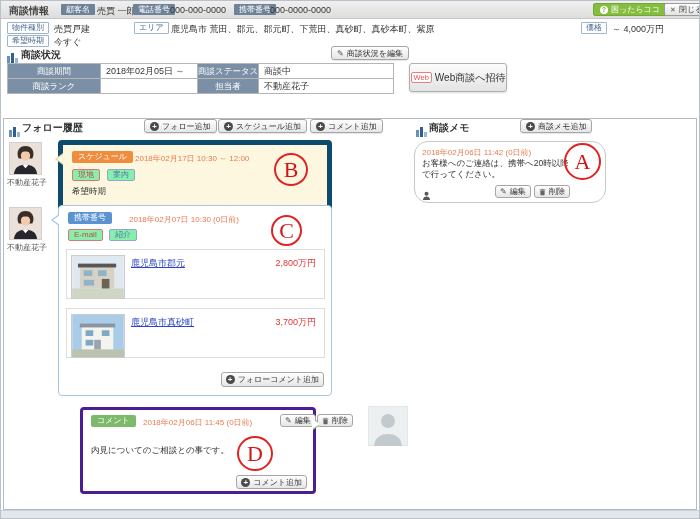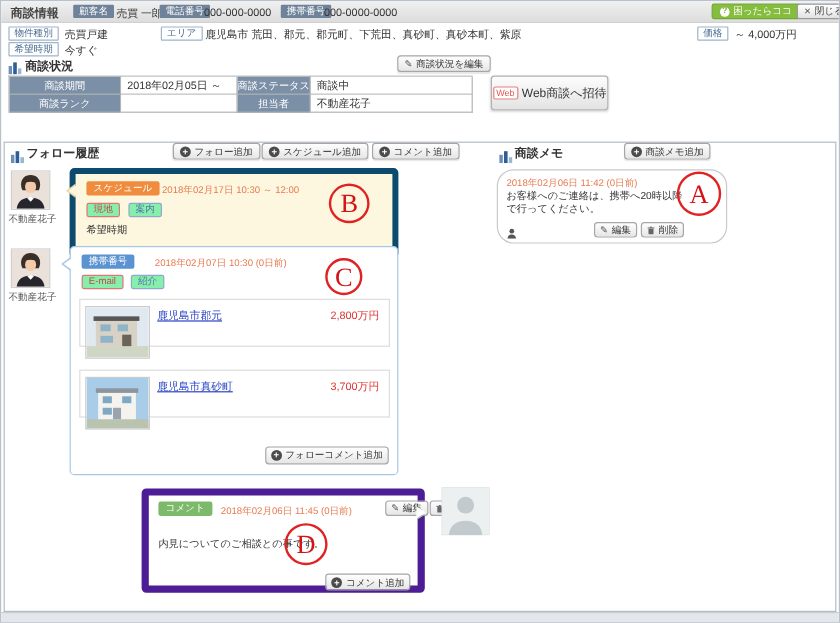--- a/index.html
+++ b/index.html
@@ -80,41 +80,41 @@
   .card-sched { left:57px; top:139px; width:274px; height:75px; background:#fdf7e0; border:5px solid #0c4a6e; }
   .card-sched::before { content:''; position:absolute; left:-8px; top:8px; border:6px solid transparent;
                         border-left:0; border-right:8px solid #ecd9a2; }
   .card-sched::after  { content:''; position:absolute; left:-6px; top:9px; border:5px solid transparent;
                         border-left:0; border-right:7px solid #fdf7e0; }
   .card-follow { left:57px; top:204px; width:274px; height:191px; background:#fff; border:1px solid #a9c7e5; }
   .card-follow::before { content:''; position:absolute; left:-8px; top:8px; border:6px solid transparent;
                          border-left:0; border-right:8px solid #a9c7e5; }
   .card-follow::after  { content:''; position:absolute; left:-6px; top:9px; border:5px solid transparent;
                          border-left:0; border-right:7px solid #fff; }
-  .card-comment { left:79px; top:406px; width:236px; height:87px; background:#fff; border:6px solid #4c1d95;margin-left:38px; }
+  .card-comment { left:79px; top:406px; width:236px; height:87px; background:#fff; border:3px solid #4c1d95; }
   .card-comment::before { content:''; position:absolute; right:-9px; top:8px; border:6px solid transparent;
                           border-right:0; border-left:9px solid #94c98c; }
   .card-comment::after  { content:''; position:absolute; right:-7px; top:9px; border:5px solid transparent;
                           border-right:0; border-left:8px solid #fff; }
   .card-memo { left:413px; top:140px; width:192px; height:62px; background:#fff;
                border:1px solid #c9c9c9; border-radius:14px; }
 
   .pill { position:absolute; height:12px; line-height:12px; border-radius:2px; color:#fff;
           font-size:8px; text-align:center; padding:0 6px; white-space:nowrap; }
   .pill-sched   { background:#ef8c3d; }
   .pill-follow  { background:#5b93d2; }
   .pill-comment { background:#7cb96a; }
   .tag { position:absolute; height:12px; line-height:10px; border-radius:2px; background:#86efac;
          font-size:8px; text-align:center; padding:0 5px; white-space:nowrap; }
   .tag-red  { border:1px solid #dd7777; color:#cc4444; }
   .tag-blue { border:1px solid #8fa8cc; color:#5577aa; }
   .date-orange { position:absolute; font-size:8px; color:#e87b50; white-space:nowrap; }
   .body-text { position:absolute; font-size:8.5px; color:#333; }
 
-  .prop { position:absolute; left:7px; width:259px; height:40px; border:1px solid #dddddd; background:#fff; }
+  .prop { position:absolute; left:7px; width:259px; height:50px; border:1px solid #dddddd; background:#fff; }
   .prop-photo { position:absolute; left:4px; top:5px; width:54px; height:44px; border:1px solid #ccc; }
   .prop-photo svg { display:block; width:100%; height:100%; }
   .prop-link { position:absolute; left:64px; top:7px; font-size:9px; color:#2b45c4;
                text-decoration:underline; cursor:pointer; white-space:nowrap; }
   .prop-price { position:absolute; right:8px; top:7px; font-size:9px; color:#e03535; white-space:nowrap; }
 
   .card-btn { position:absolute; height:13px; background:linear-gradient(#fefefe,#e6e6e6);
               border:1px solid #a6a6a6; border-radius:3px; font-size:8px; color:#333;
               display:flex; align-items:center; padding:0 4px; gap:3px; cursor:pointer; white-space:nowrap; }
 

